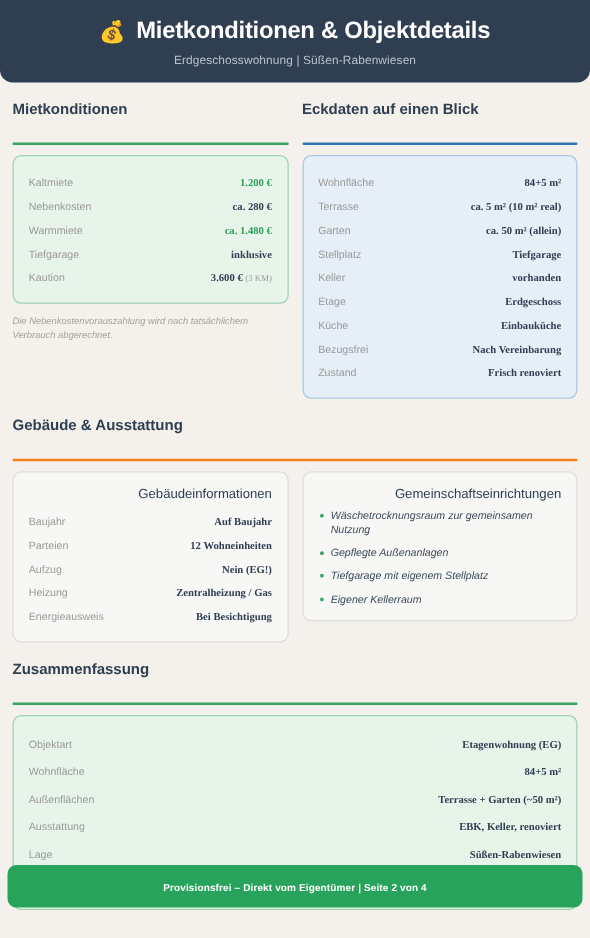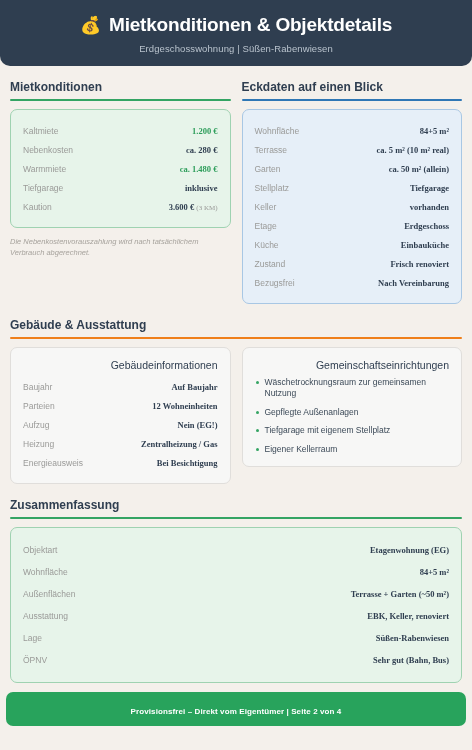--- a/index.html
+++ b/index.html
@@ -50,21 +50,21 @@
   .page {
     padding: 0 10px;
   }
   .section {
     margin-top: 14px;
   }
   .section-head {
     font-size: 12px;
     font-weight: bold;
     color: #2f3e50;
-    padding-bottom: 5px;
+    padding-bottom: 20px;
   }
   .rule {
     height: 2px;
     width: 100%;
     border-radius: 1px;
   }
   .rule.green  { background: #34a463; }
   .rule.blue   { background: #2f77b5; }
   .rule.orange { background: #ef7f1a; }
 
@@ -145,20 +145,21 @@
     margin: 2px 0 0 0;
     padding: 0;
   }
   .bullets li {
     position: relative;
     padding-left: 10px;
     font-size: 8.5px;
     color: #3c4a58;
     line-height: 1.35;
     margin-bottom: 7px;
+    font-style: italic;
   }
   .bullets li:last-child { margin-bottom: 0; }
   .bullets li::before {
     content: "";
     position: absolute;
     left: 1px;
     top: 4px;
     width: 3px;
     height: 3px;
     border-radius: 50%;
@@ -259,26 +260,26 @@
         </div>
         <div class="row">
           <span class="row-label">Etage</span>
           <span class="row-value">Erdgeschoss</span>
         </div>
         <div class="row">
           <span class="row-label">Küche</span>
           <span class="row-value">Einbauküche</span>
         </div>
         <div class="row">
+          <span class="row-label">Bezugsfrei</span>
+          <span class="row-value">Nach Vereinbarung</span>
+        </div>
+        <div class="row">
           <span class="row-label">Zustand</span>
           <span class="row-value">Frisch renoviert</span>
-        </div>
-        <div class="row">
-          <span class="row-label">Bezugsfrei</span>
-          <span class="row-value">Nach Vereinbarung</span>
         </div>
       </div>
     </div>
 
   </div>
 
   <div class="section">
     <div class="section-head">Gebäude &amp; Ausstattung</div>
     <div class="rule orange"></div>
 

